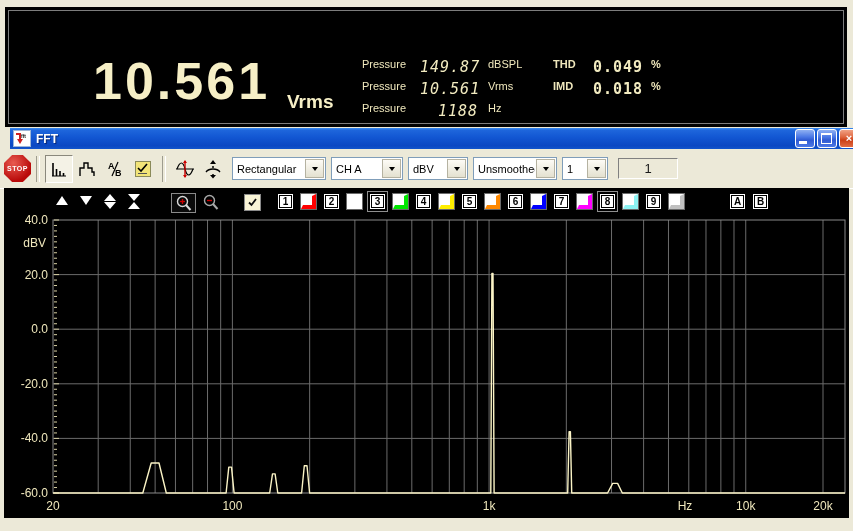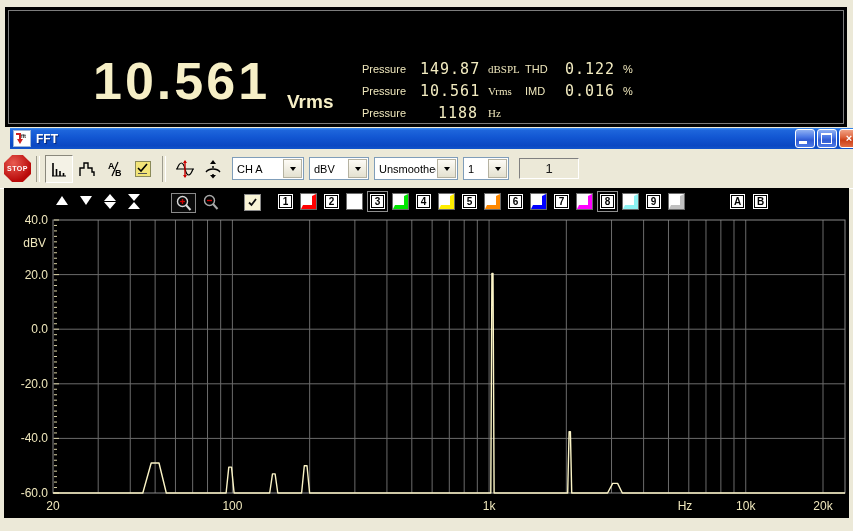--- a/index.html
+++ b/index.html
@@ -5,28 +5,28 @@
   html,body{margin:0;padding:0;}
   body{width:853px;height:531px;background:#ECE9D8;position:relative;overflow:hidden;
        font-family:"Liberation Sans",sans-serif;-webkit-font-smoothing:antialiased;}
   
   .meter{position:absolute;left:5px;top:7px;width:842px;height:120px;background:#000;}
   .meter::after{content:"";position:absolute;inset:3px;border:1px solid #7d7d7d;pointer-events:none;}
   .big-value{position:absolute;left:88px;top:44px;font-size:52px;font-weight:bold;
              color:#F6EFC6;letter-spacing:3px;}
   .big-unit{position:absolute;left:282px;top:84px;font-size:19px;font-weight:bold;color:#F6EFC6;}
   .rdgrid{position:absolute;top:51px;color:#EFE7BC;font-size:11px;}
-  .rdgrid .row{display:flex;align-items:center;height:22px;}
+  .rdgrid .row{display:flex;align-items:flex-start;height:22px;}
   .rd-label{display:inline-block;}
   .rd-value{font-family:"DejaVu Sans Mono",monospace;font-size:15px;color:#F2EBC0;
             letter-spacing:1px;text-align:right;}
   .rd-unit{display:inline-block;}
   .grp1{left:357px;}
-  .grp1 .rd-label{width:58px;} .grp1 .rd-value{width:58px;} .grp1 .rd-unit{padding-left:10px;width:42px;font-family:Liberation Serif, serif;}
-  .grp2{left:520px;}
+  .grp1 .rd-label{width:58px;} .grp1 .rd-value{width:58px;font-style:italic;} .grp1 .rd-unit{padding-left:10px;width:42px;}
+  .grp2{left:548px;font-weight:bold;}
   .grp2 .rd-label{width:40px;} .grp2 .rd-value{width:46px;} .grp2 .rd-unit{padding-left:12px;}
   
   .titlebar{position:absolute;left:10px;top:128px;width:853px;height:21px;
     background:linear-gradient(180deg,#3B8BEE 0%,#1E66DC 10%,#1256D2 45%,#0B47C2 85%,#1securities255CC 100%);
     background:linear-gradient(180deg,#3B8BEE 0%,#1E66DC 10%,#1256D2 45%,#0B47C2 85%,#1255CC 100%);
     display:flex;align-items:center;}
   .win-icon{width:16px;height:15px;margin-left:3px;background:#fff;border:1px solid #9db6d8;
     position:relative;font-size:7px;font-weight:bold;color:#222;overflow:hidden;}
   .win-icon .fftred{position:absolute;left:1px;top:1px;width:13px;height:12px;}
   .title-text{color:#fff;font-size:12px;font-weight:bold;margin-left:5px;
@@ -108,26 +108,26 @@
     <div class="row">
       <span class="rd-label">Pressure</span>
       <span class="rd-value">1188</span>
       <span class="rd-unit">Hz</span>
     </div>
   </div>
 
   <div class="rdgrid grp2">
     <div class="row">
       <span class="rd-label">THD</span>
-      <span class="rd-value">0.122</span>
+      <span class="rd-value">0.049</span>
       <span class="rd-unit">%</span>
     </div>
     <div class="row">
       <span class="rd-label">IMD</span>
-      <span class="rd-value">0.016</span>
+      <span class="rd-value">0.018</span>
       <span class="rd-unit">%</span>
     </div>
   </div>
 </div>
 
 <div class="titlebar">
   <div class="win-icon">
     <svg class="fftred" viewBox="0 0 13 12">
       <polyline points="1,2 5,2 5,8" fill="none" stroke="#cc2222" stroke-width="2"></polyline>
       <polygon points="5,12 2,7 8,7" fill="#cc2222"></polygon>
@@ -197,20 +197,26 @@
   <div class="tbtn">
     <svg width="20" height="20" viewBox="0 0 20 20">
       <polygon points="10,1 7,5 13,5" fill="#000"></polygon>
       <circle cx="10" cy="8" r="1" fill="#000"></circle>
       <path d="M3,13 C6,9 14,9 17,13" fill="none" stroke="#000" stroke-width="1.3"></path>
       <circle cx="10" cy="16" r="1" fill="#000"></circle>
       <polygon points="10,19.5 7,16 13,16" fill="#000"></polygon>
     </svg>
   </div>
 
+  <div class="dd dd1">
+    <span class="dd-value">Rectangular</span>
+    <span class="dd-arrow">
+        <i></i>
+      </span>
+  </div>
   <div class="dd dd2">
     <span class="dd-value">CH A</span>
     <span class="dd-arrow">
         <i></i>
       </span>
   </div>
   <div class="dd dd3">
     <span class="dd-value">dBV</span>
     <span class="dd-arrow">
         <i></i>

